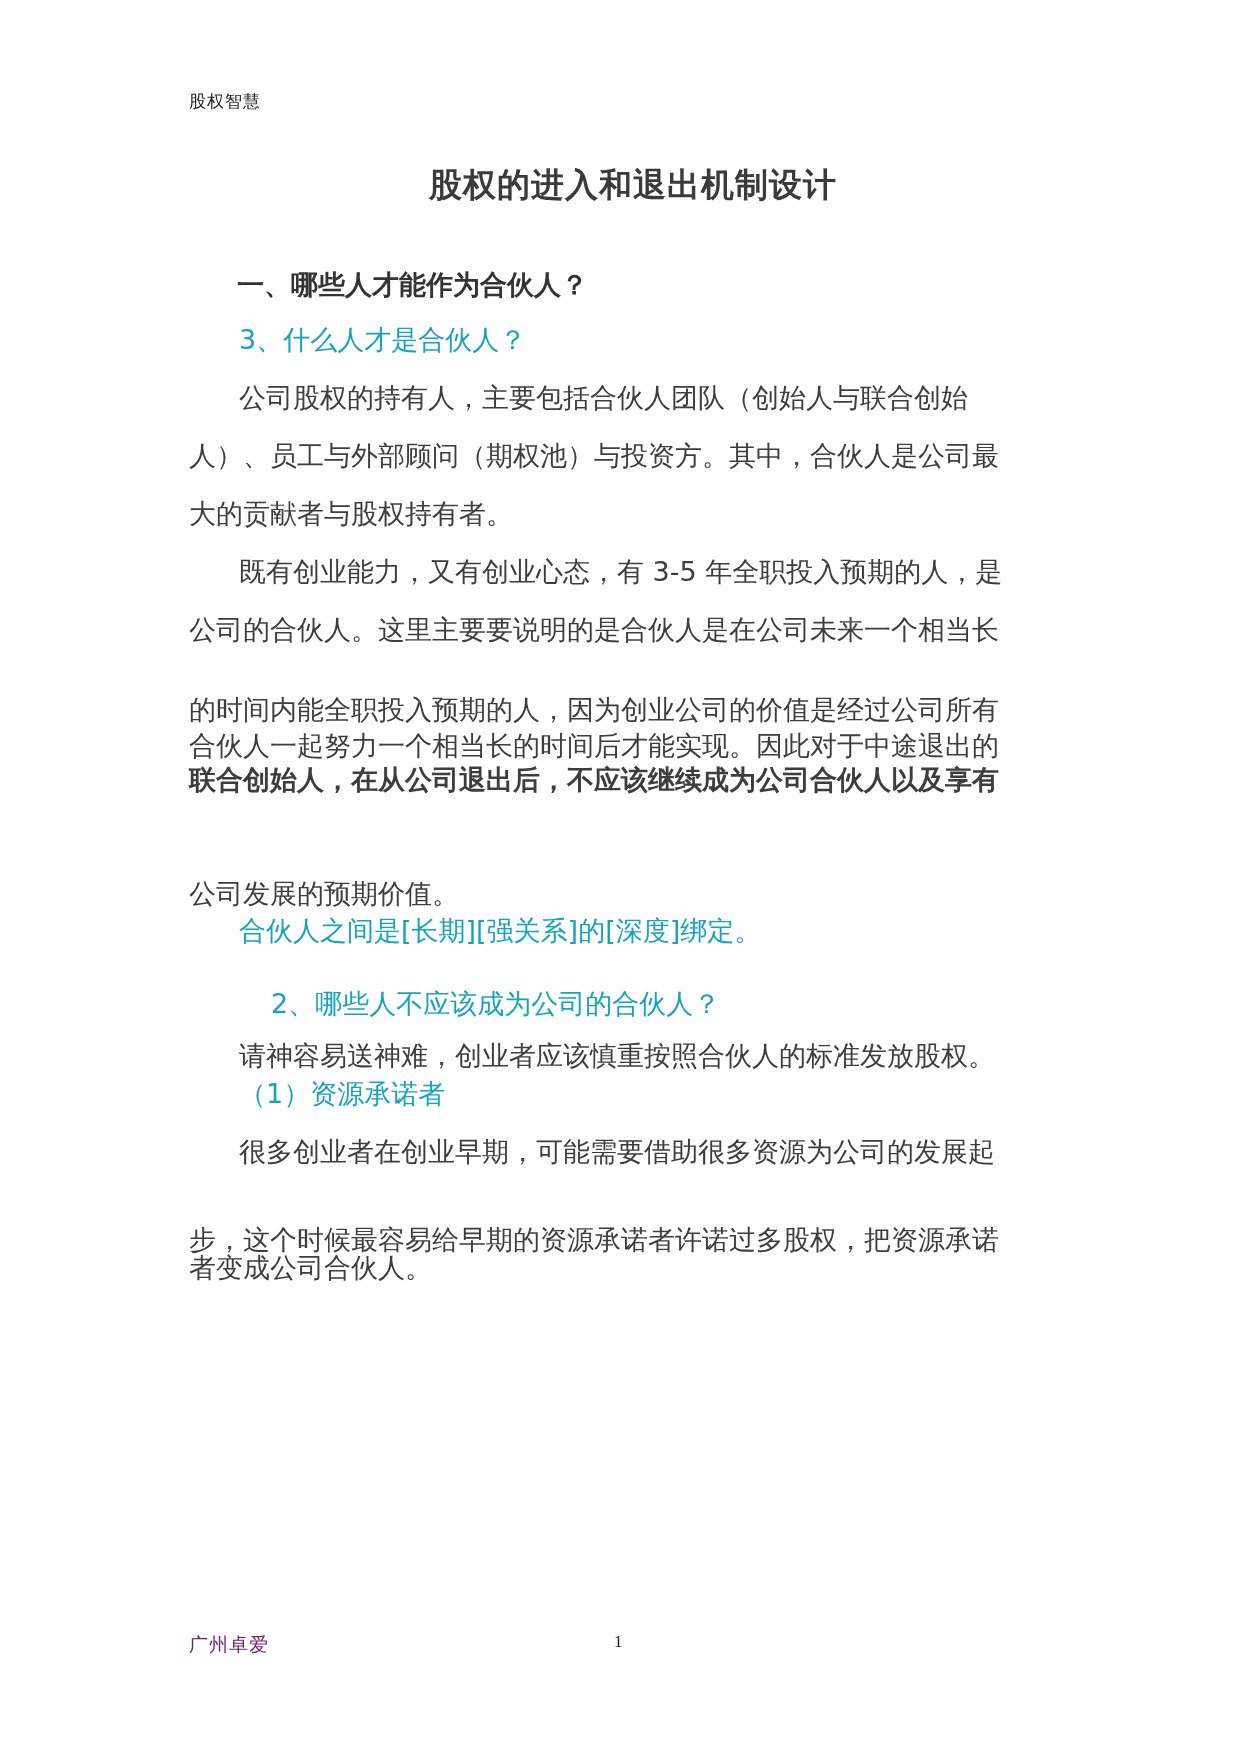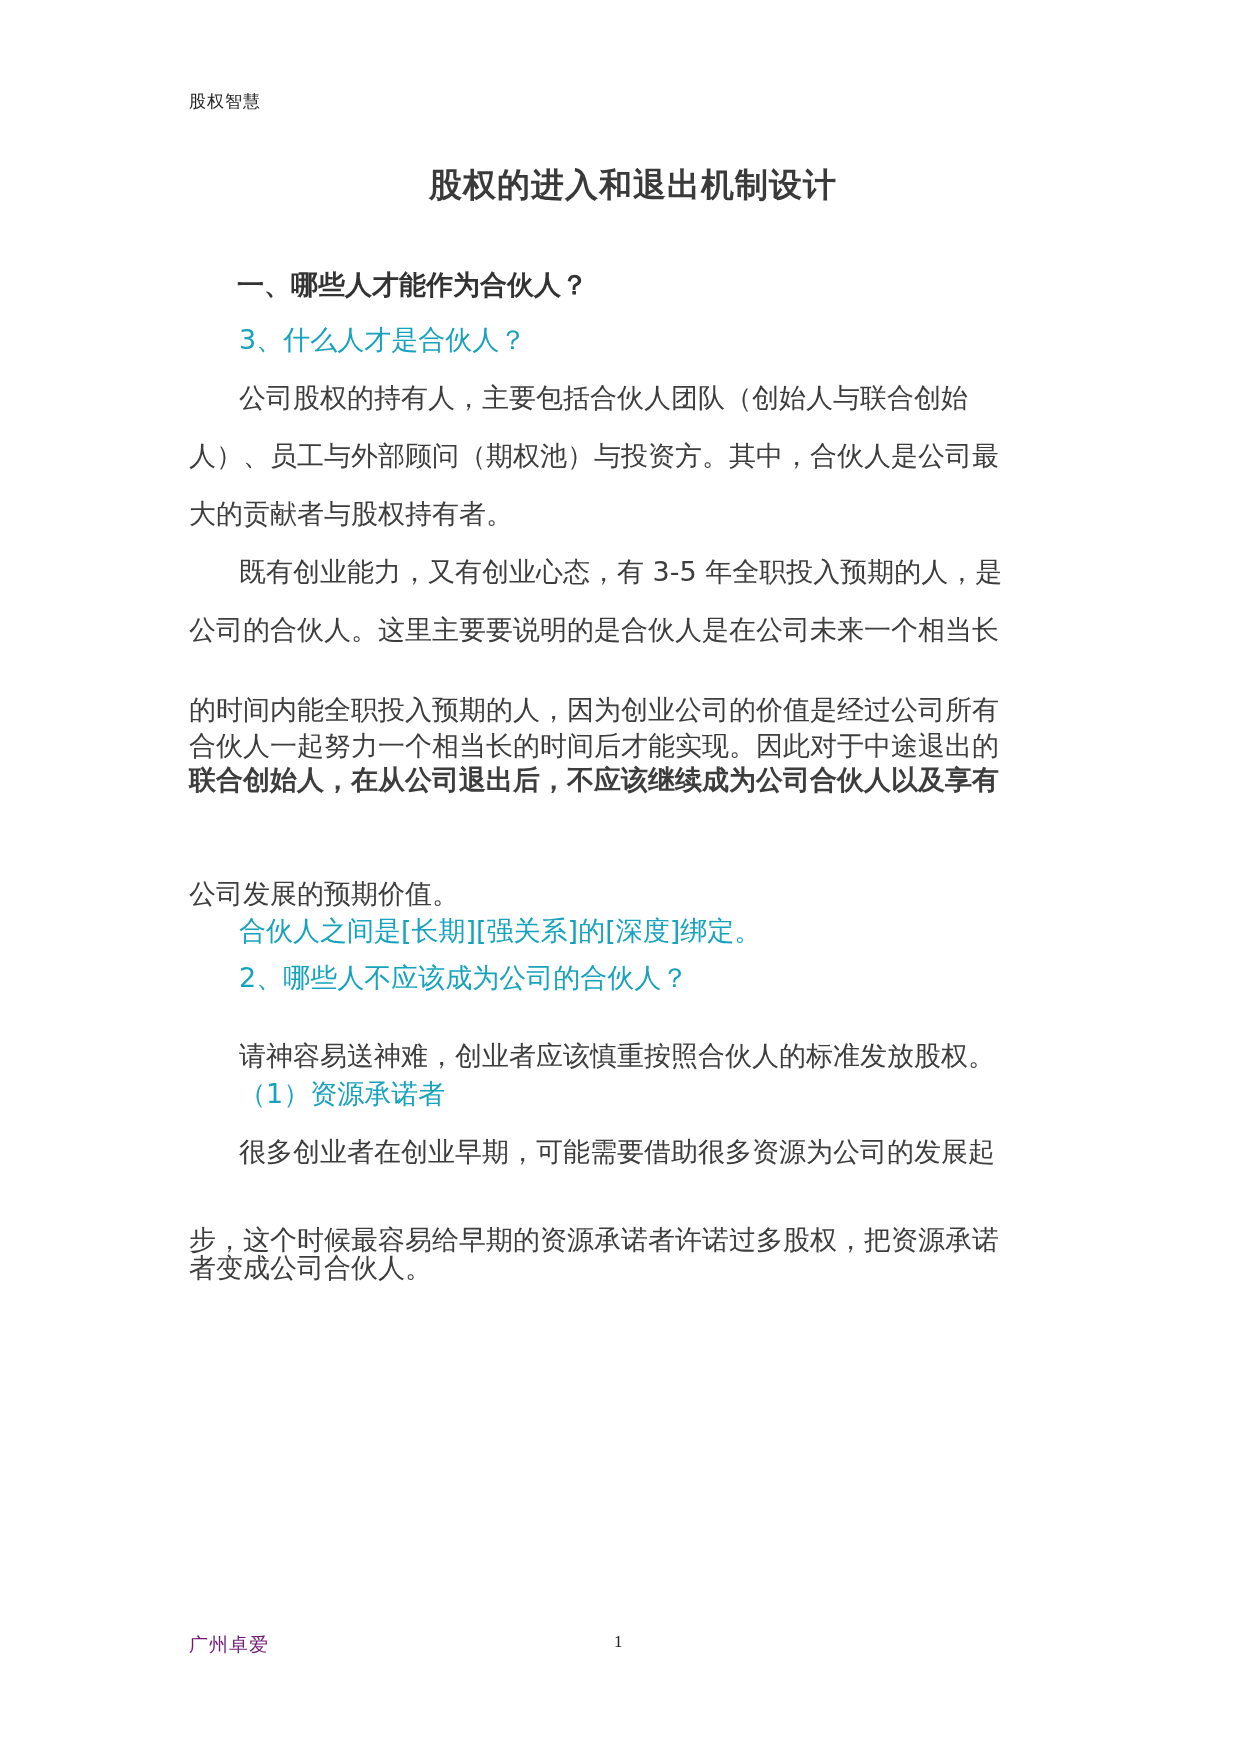--- a/index.html
+++ b/index.html
@@ -94,21 +94,21 @@
 
   <div class="line indent" style="top:264px;">既有创业能力，又有创业心态，有 3-5 年全职投入预期的人，是</div>
   <div class="line" style="top:322px;">公司的合伙人。这里主要要说明的是合伙人是在公司未来一个相当长</div>
   <div class="line" style="top:402px;">的时间内能全职投入预期的人，因为创业公司的价值是经过公司所有</div>
   <div class="line" style="top:438px;">合伙人一起努力一个相当长的时间后才能实现。因此对于中途退出的</div>
   <div class="line" style="top:472px;font-weight:bold;">联合创始人，在从公司退出后，不应该继续成为公司合伙人以及享有</div>
   <div class="line" style="top:554px;margin-top:32px;">公司发展的预期价值。</div>
 
   <div class="line indent accent" style="top:612px;margin-top:11px;">合伙人之间是[长期][强关系]的[深度]绑定。</div>
 
-  <div class="line indent accent" style="top:670px;">2、哪些人不应该成为公司的合伙人？</div>
+  <div class="line indent accent" style="top:696px;margin-left:32px;">2、哪些人不应该成为公司的合伙人？</div>
 
   <div class="line indent" style="top:748px;">请神容易送神难，创业者应该慎重按照合伙人的标准发放股权。</div>
 
   <div class="line indent accent" style="top:786px;">（1）资源承诺者</div>
 
   <div class="line indent" style="top:844px;">很多创业者在创业早期，可能需要借助很多资源为公司的发展起</div>
   <div class="line" style="top:932px;">步，这个时候最容易给早期的资源承诺者许诺过多股权，把资源承诺</div>
   <div class="line" style="top:960px;">者变成公司合伙人。</div>
 </div>
 

